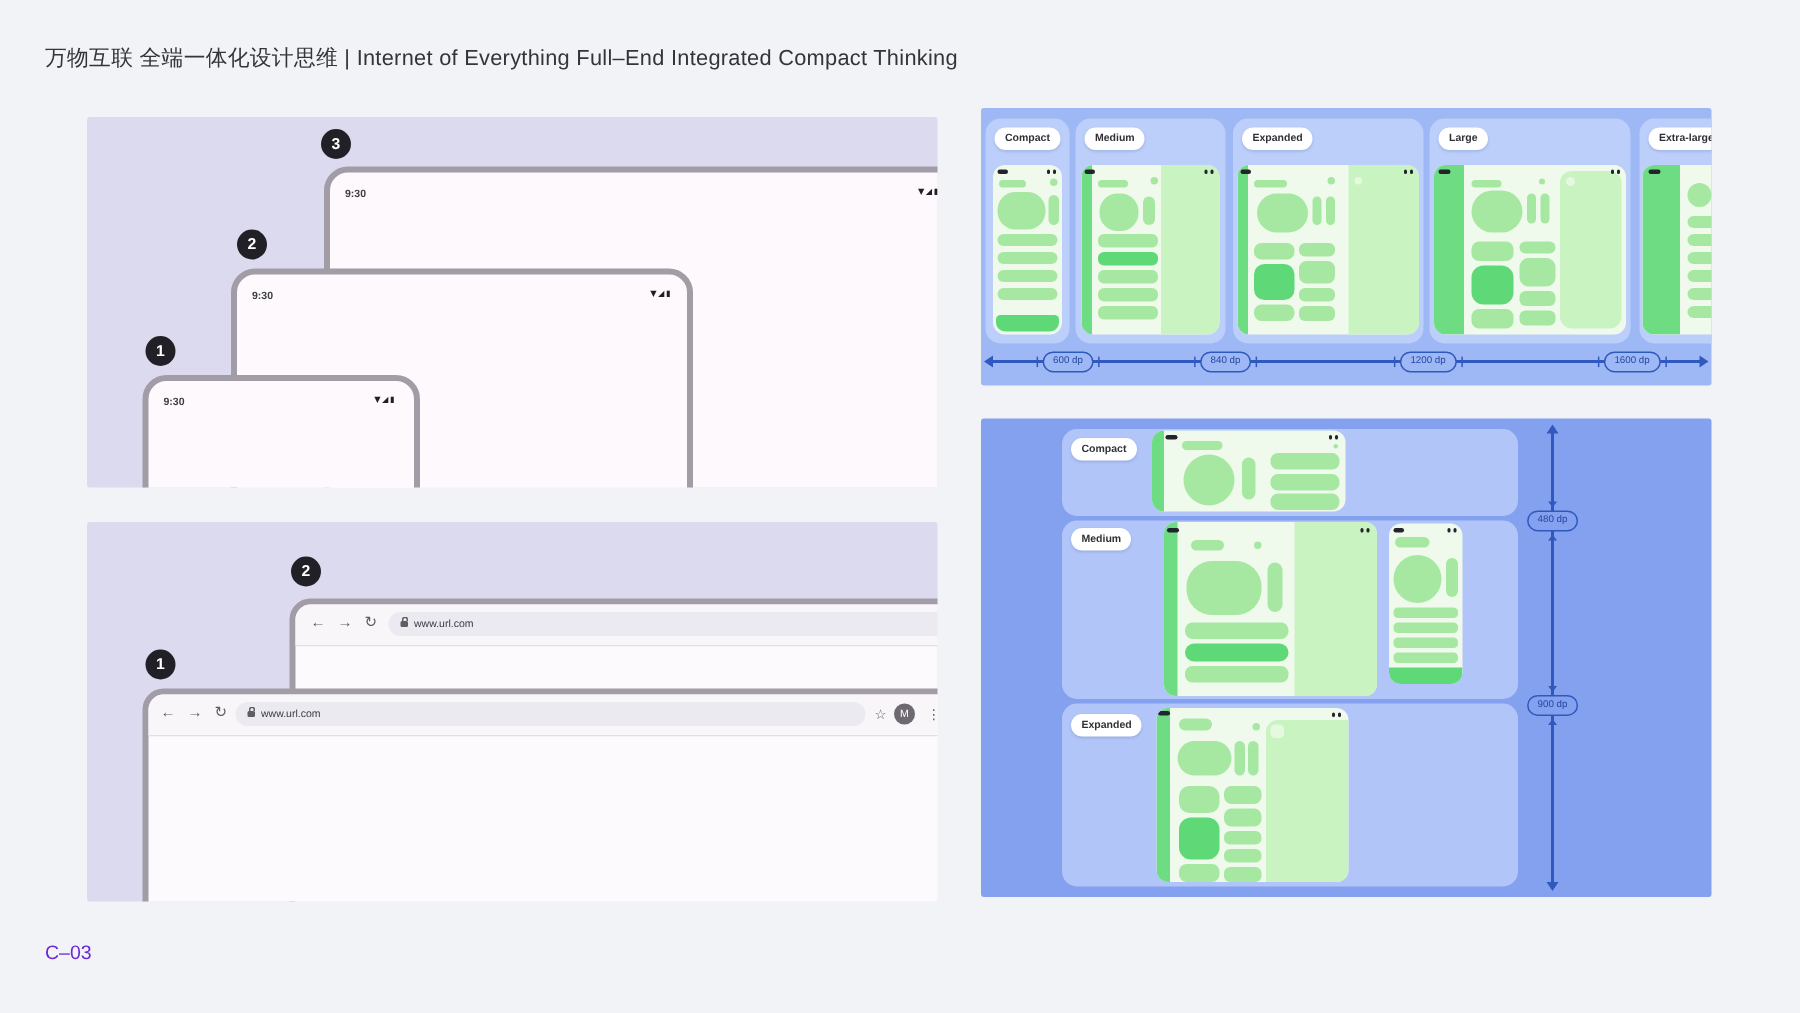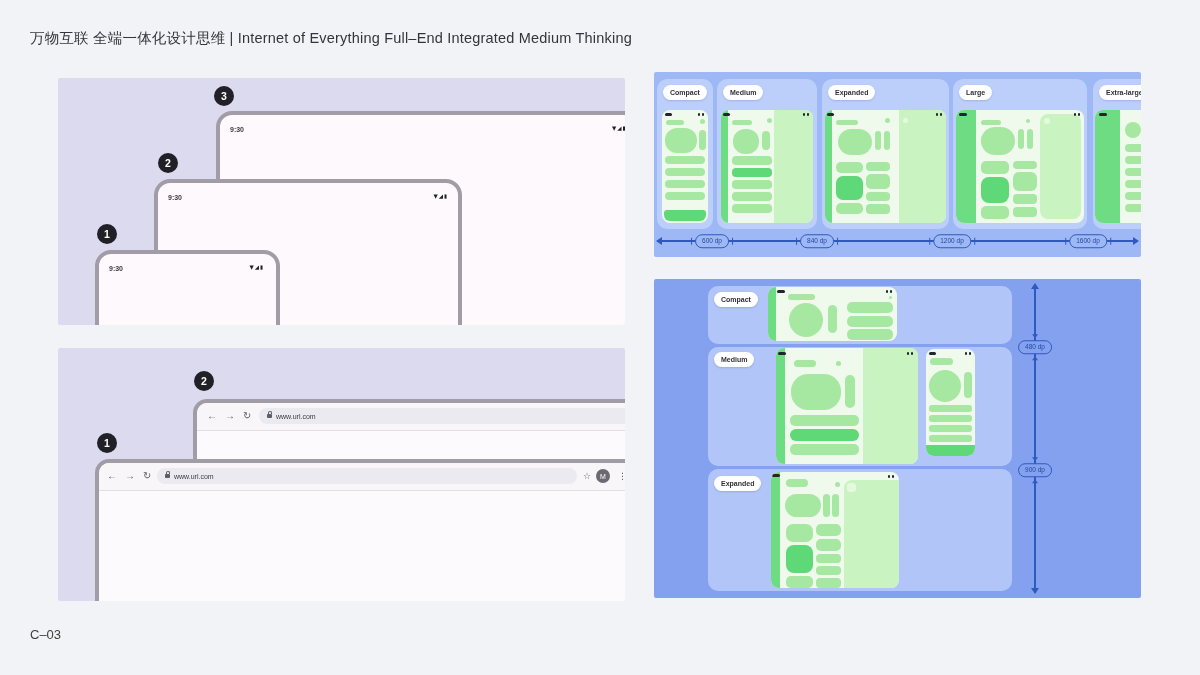--- a/index.html
+++ b/index.html
@@ -1,21 +1,21 @@
 <!DOCTYPE html>
 <html><head>
 <meta charset="utf-8">
 <style>
   html,body{margin:0;padding:0;}
   body{width:1200px;height:675px;background:#f2f3f6;font-family:"Liberation Sans","DejaVu Sans",sans-serif;position:relative;overflow:hidden;}
   .abs{position:absolute;}
   .panel{position:absolute;overflow:hidden;border-radius:2px;}
   
   .hdr{left:30px;top:29px;font-size:14.5px;color:#34343a;font-weight:500;letter-spacing:.2px;}
-  .ftr{left:30px;top:627px;font-size:13px;color:#404040;}
+  .ftr{left:30px;top:627px;font-size:13px;color:#6d28d9;}
   
   .lav{background:#dcdaee;}
   .dframe{position:absolute;background:#fdf9fd;border:4px solid #a19ca6;border-radius:16px;}
   .dtime{position:absolute;left:10px;top:11px;font-size:7px;color:#3c3c42;font-weight:600;}
   .dstatus{position:absolute;top:10px;font-size:5.5px;color:#1f1f24;letter-spacing:1px;font-family:"DejaVu Sans",sans-serif;white-space:nowrap;}
   .nbadge{position:absolute;width:20px;height:20px;border-radius:50%;background:#212026;color:#fff;font-size:10.5px;font-weight:600;display:flex;align-items:center;justify-content:center;z-index:6;}
   
   .bframe{position:absolute;background:#fdfafd;border:4px solid #a19ca6;border-radius:14px;}
   .btoolbar{position:absolute;left:0;top:0;right:0;height:27px;background:#f9f6fa;border-bottom:1px solid #e2dfe4;border-radius:10px 10px 0 0;}
   .navic{position:absolute;top:7px;font-size:10px;color:#5c5e63;line-height:12px;}
@@ -47,21 +47,21 @@
   .dpill.h::before,.dpill.h::after{content:"";position:absolute;width:1px;height:7px;background:#3059bd;top:50%;transform:translateY(-50%);}
   .dpill.h::before{left:-5px;} .dpill.h::after{right:-5px;}
   .dpill.v{background:#84a1f0;}
   .dpill.v::before,.dpill.v::after{content:"";position:absolute;left:50%;margin-left:-3px;width:0;height:0;border-left:3px solid transparent;border-right:3px solid transparent;}
   .dpill.v::before{top:-7px;border-top:4px solid #3059bd;}
   .dpill.v::after{bottom:-7px;border-bottom:4px solid #3059bd;}
 </style>
 </head>
 <body>
 
-<div class="abs hdr">万物互联 全端一体化设计思维 | Internet of Everything Full–End Integrated Medium Thinking</div>
+<div class="abs hdr">万物互联 全端一体化设计思维 | Internet of Everything Full–End Integrated Compact Thinking</div>
 
 <div class="abs ftr">C–03</div>
 
 <div class="panel lav" style="left:58px;top:78px;width:567px;height:247px;">
   <div class="dframe" style="left:158px;top:33px;width:620px;height:320px;z-index:1;">
     <span class="dtime">9:30</span>
     <span class="dstatus" style="left:392px;">▼◢▮</span>
   </div>
   <div class="dframe" style="left:96px;top:101px;width:300px;height:260px;z-index:2;">
     <span class="dtime">9:30</span>

